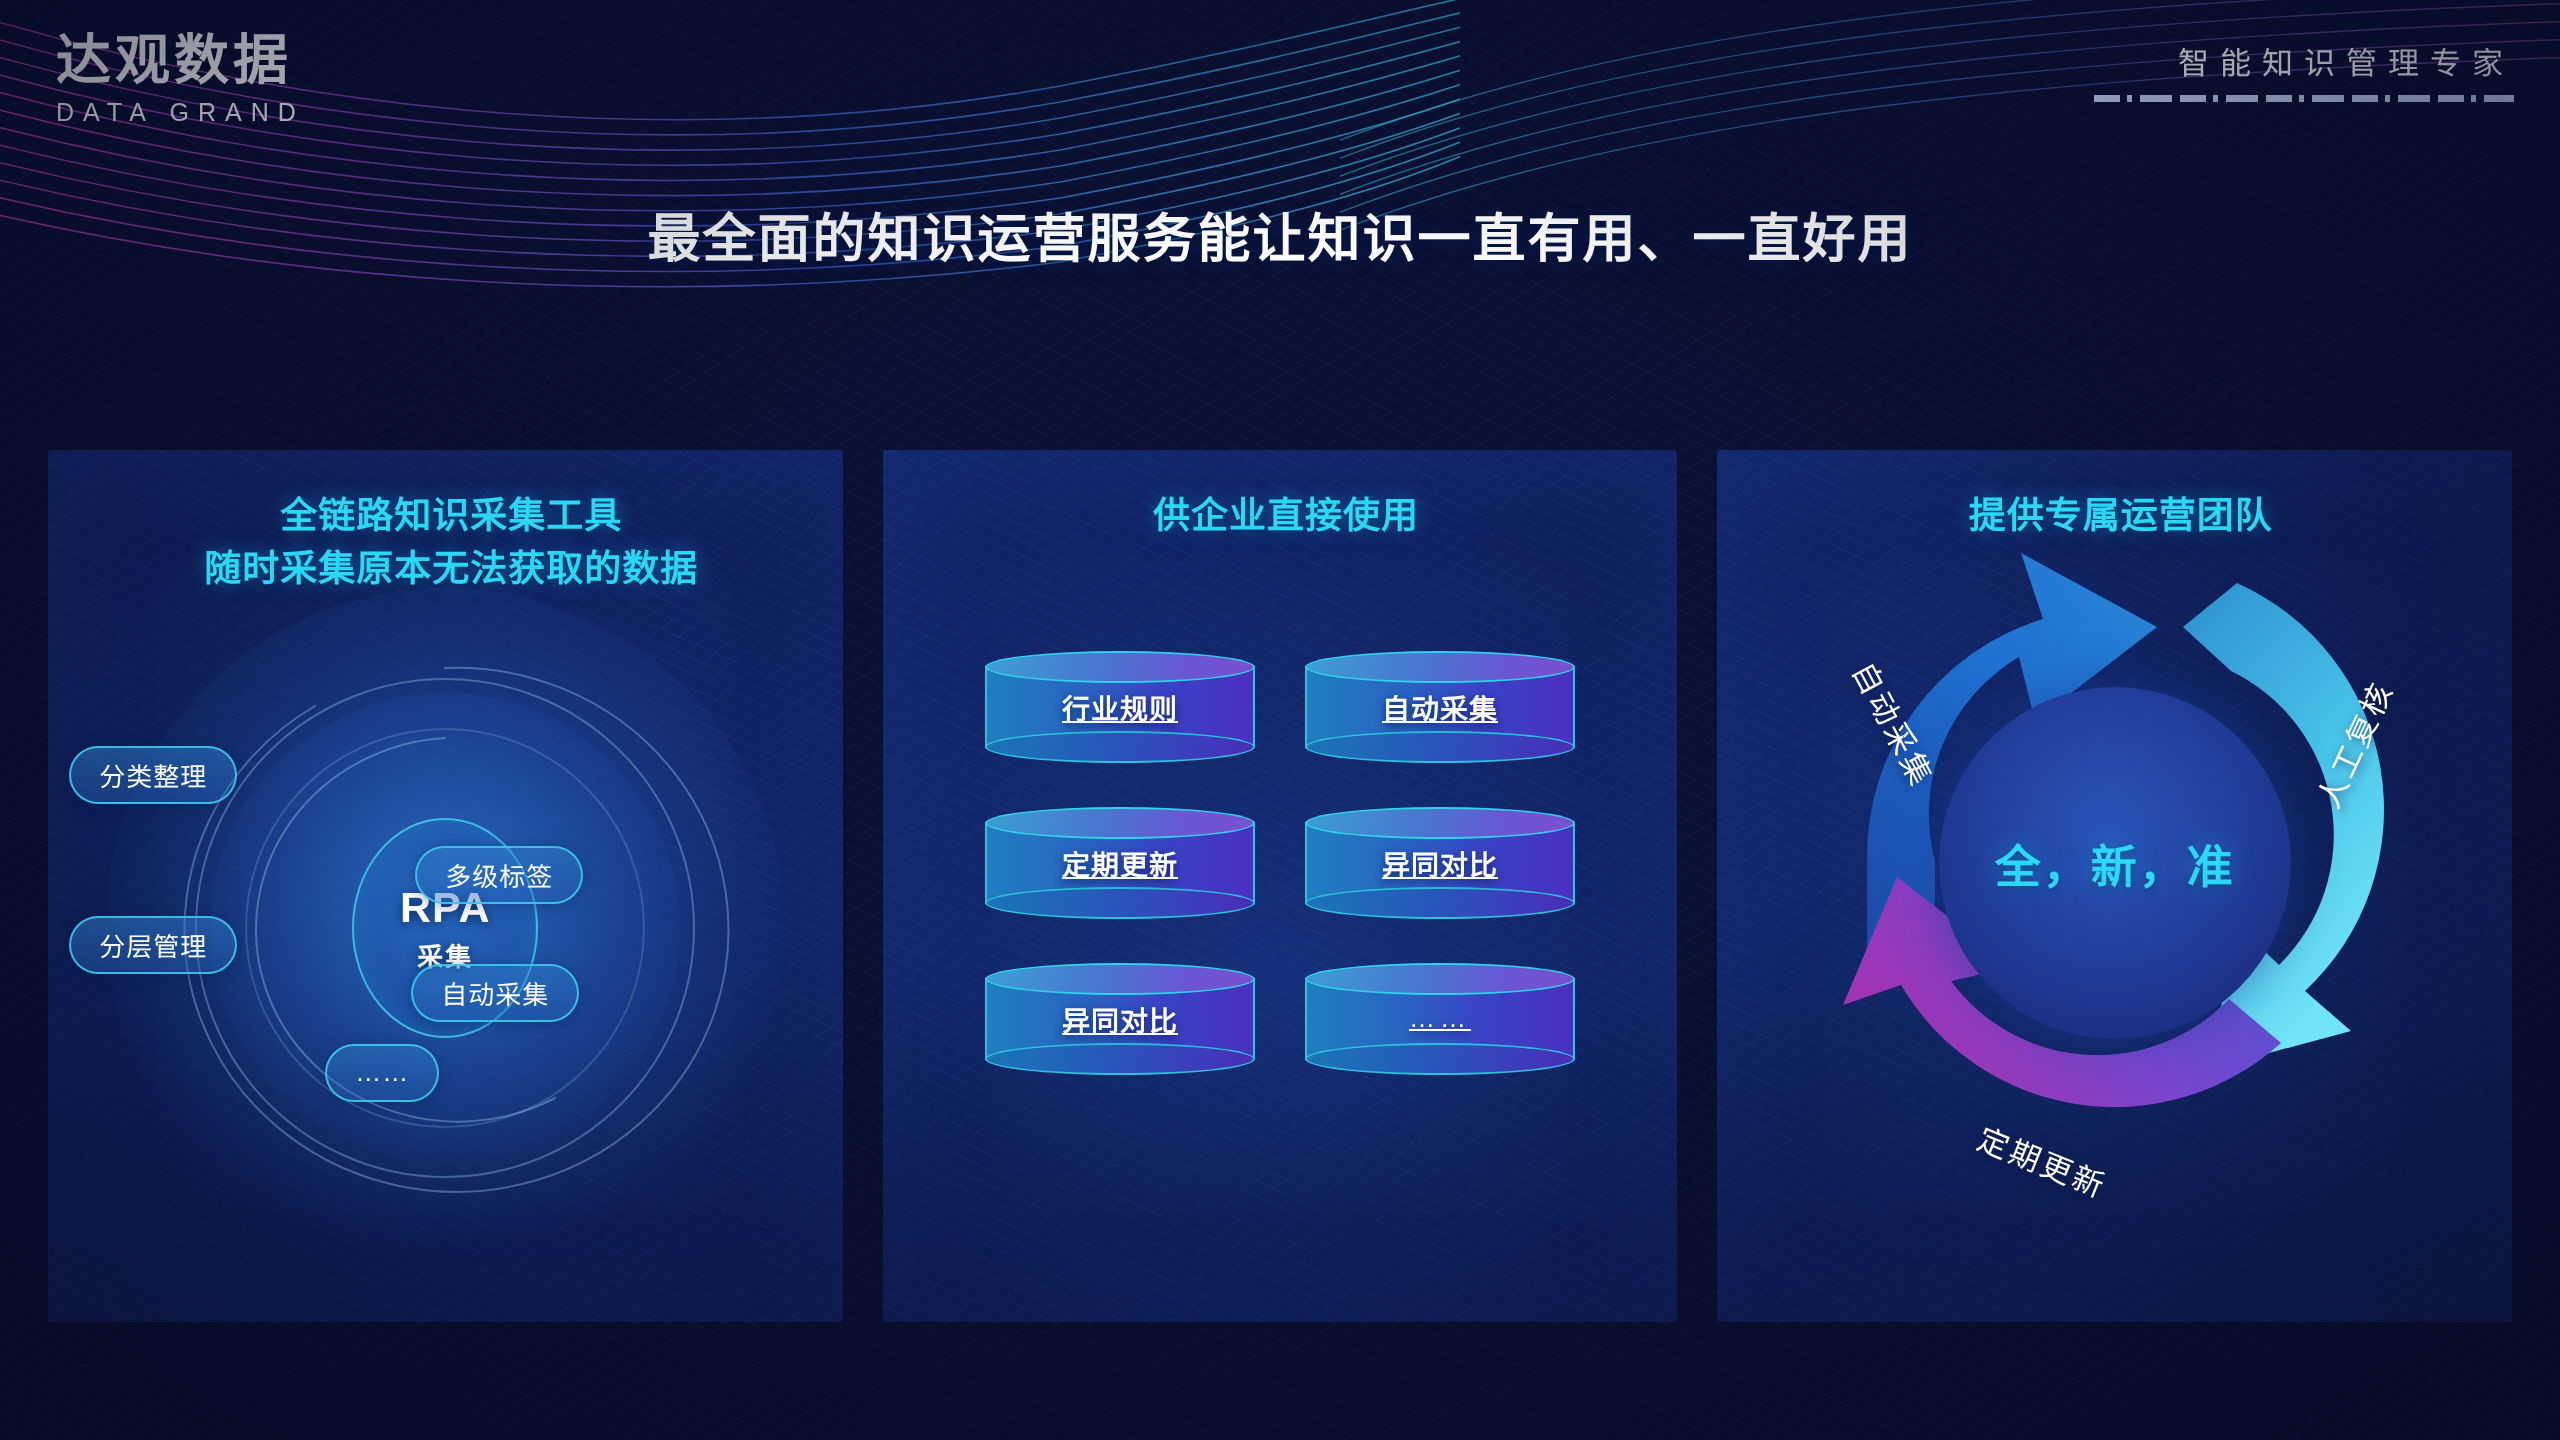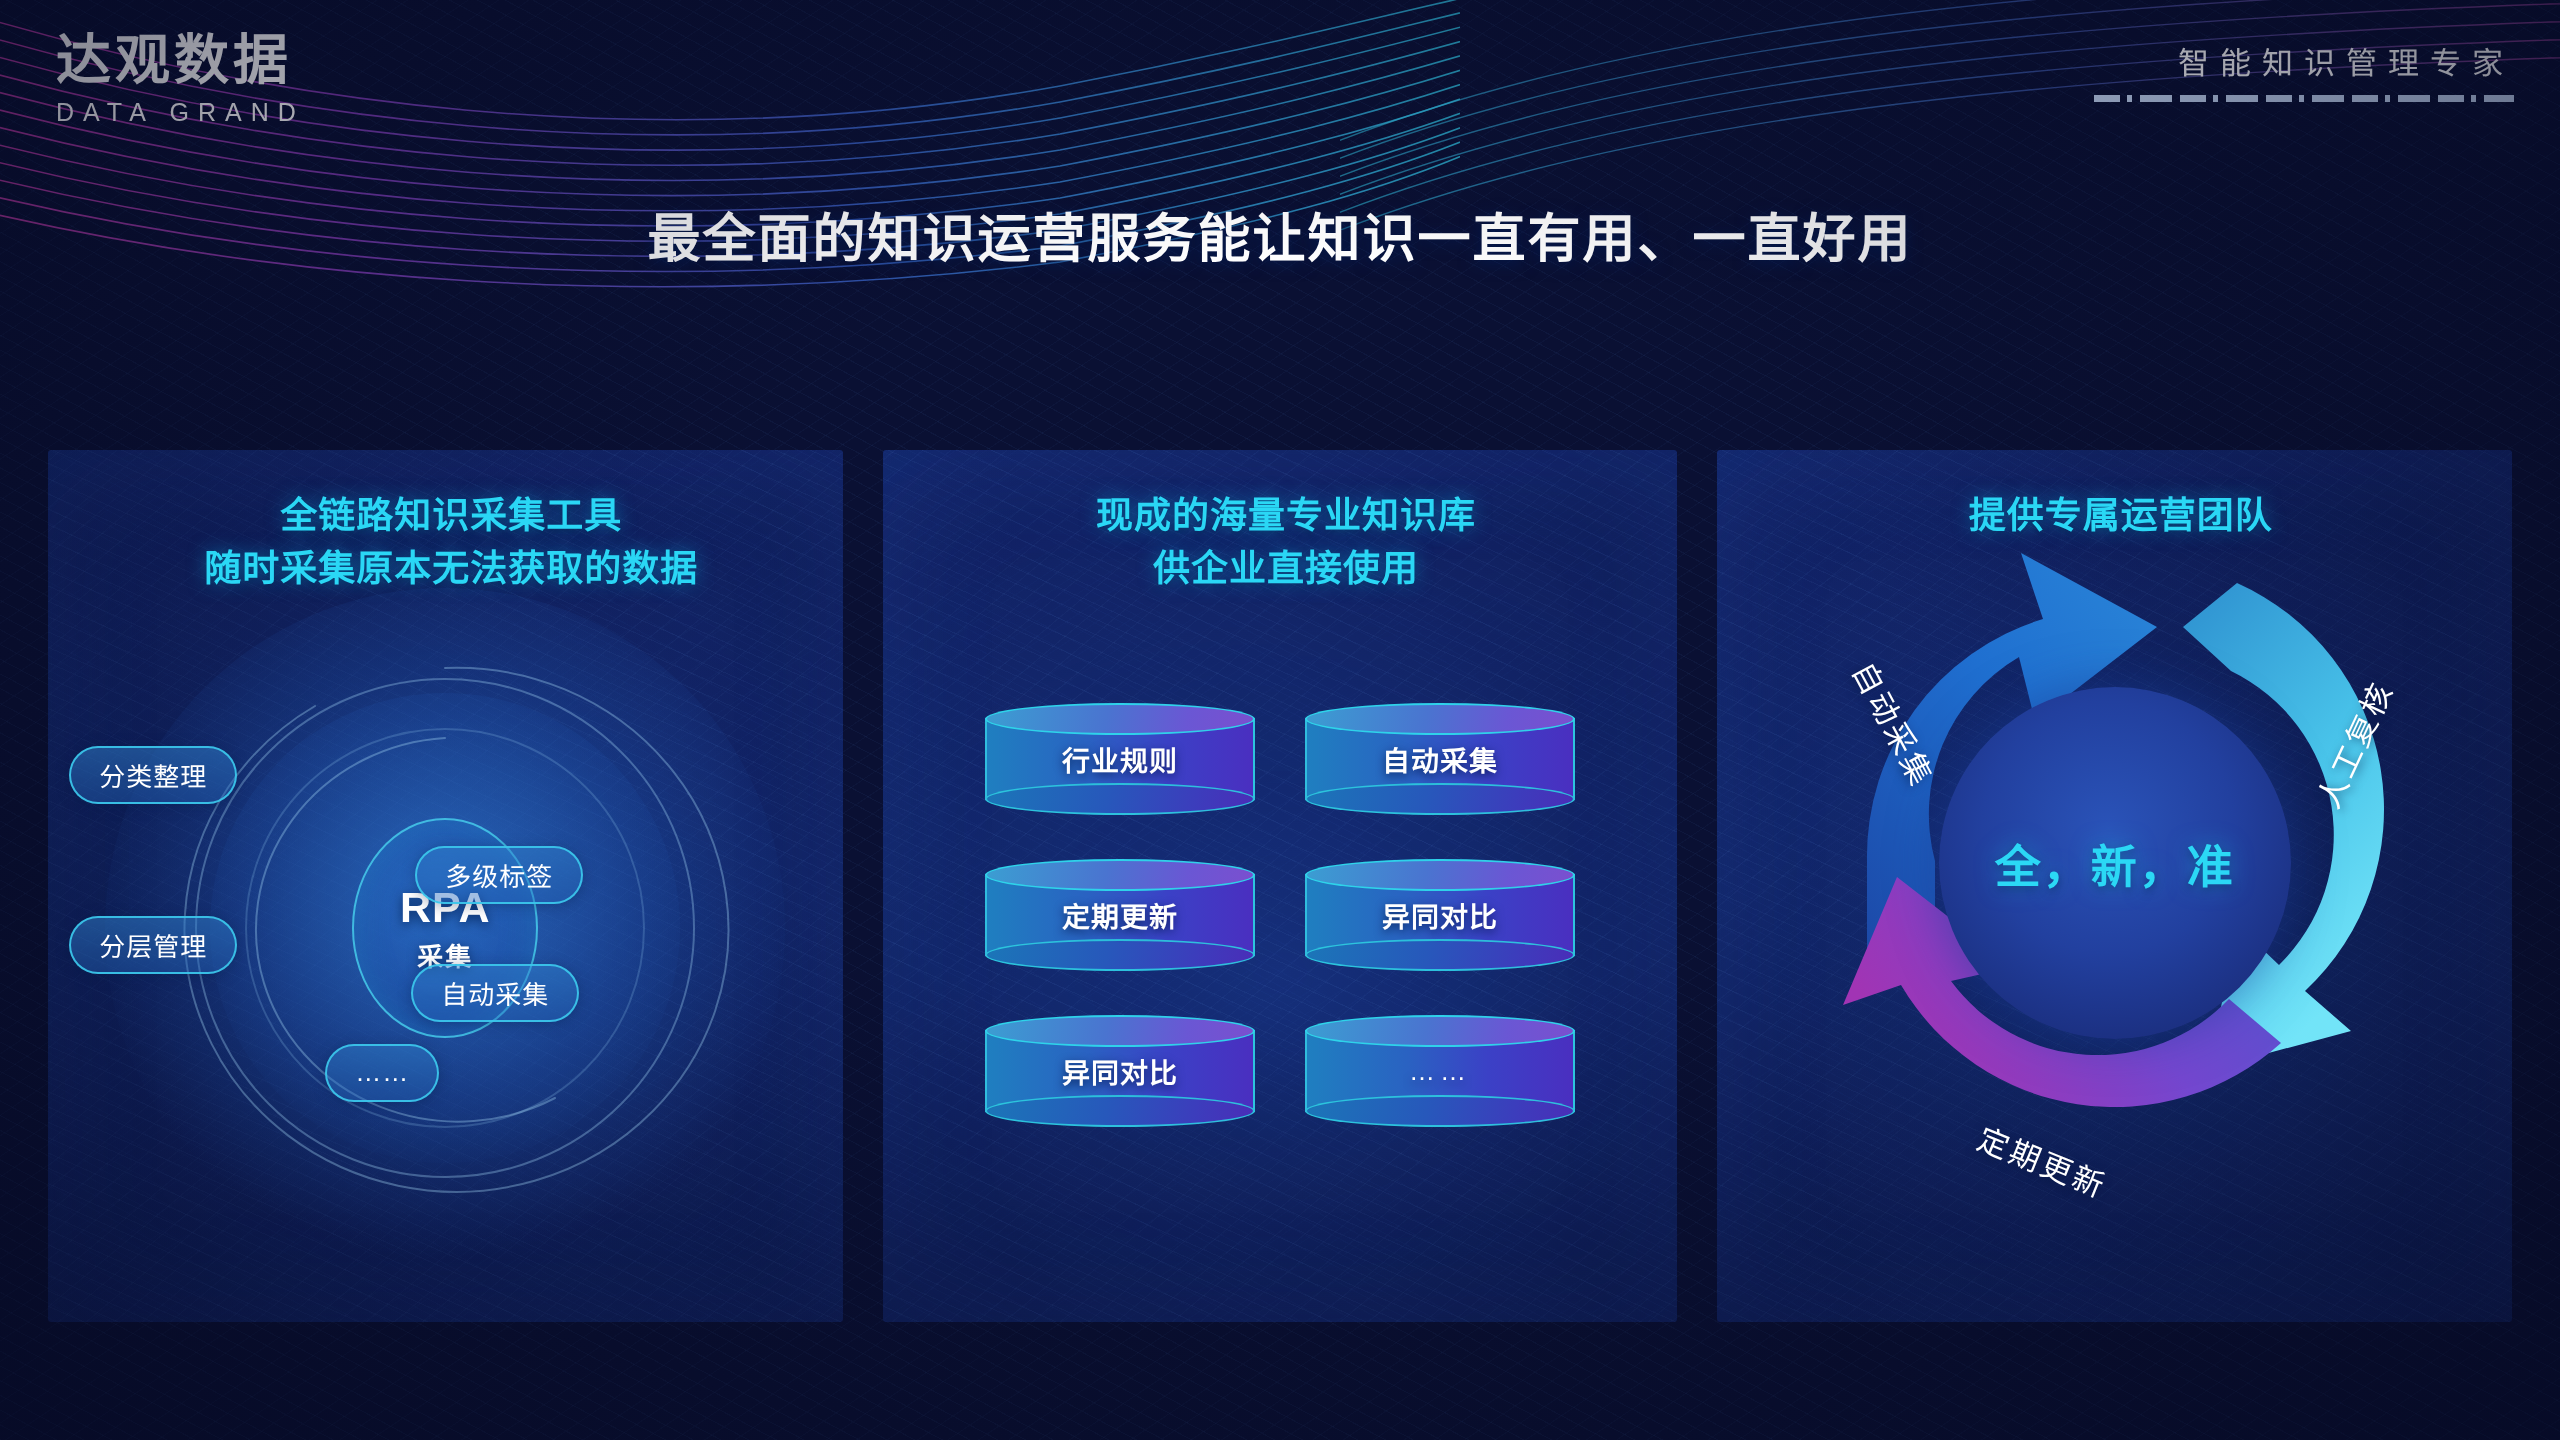--- a/index.html
+++ b/index.html
@@ -151,20 +151,21 @@
   }
   .cyl .bot{
     position:absolute;left:0;bottom:0;width:100%;height:32px;border-radius:50%;
     background:linear-gradient(100deg,#1b76b8 0%,#2758bb 45%,#3c3dbc 78%,#4a2db8 100%);
     border:2px solid rgba(45,205,225,.9);
   }
   .cyl .label{
     position:absolute;inset:0;display:flex;align-items:center;justify-content:center;
     color:#ffffff;font-size:28px;font-weight:700;letter-spacing:1px;z-index:3;
     text-shadow:0 3px 10px rgba(0,20,70,.75);
+    text-decoration:underline;
   }
   .cyl .label.dots{font-size:26px;font-weight:400;letter-spacing:5px;}
 
   
   .cycle{position:absolute;left:50%;top:50%;transform:translate(-50%,-50%);width:660px;height:660px;}
   .cycle svg{position:absolute;inset:0;width:100%;height:100%;}
   .cycle-core{
     position:absolute;left:50%;top:50%;transform:translate(-50%,-50%);
     width:352px;height:352px;border-radius:50%;
     background:radial-gradient(circle at 48% 40%, #2a53b8 0%, #22409f 45%, #1b2f80 78%, #192a72 100%);
@@ -272,21 +273,20 @@
           <div class="pill p1">多级标签</div>
           <div class="pill p2">分层管理</div>
           <div class="pill p3">自动采集</div>
           <div class="pill p4">……</div>
         </div>
       </div>
     </div>
 
     <div class="card">
       <div class="card-head">
-        <div>现成的海量专业知识库</div>
         <div>供企业直接使用</div>
       </div>
       <div class="card-body">
         <div class="cyl-grid">
           <div class="cyl-cell">
             <div class="cyl">
               <div class="body"></div>
               <div class="bot"></div>
               <div class="top"></div>
               <div class="label">行业规则</div>

